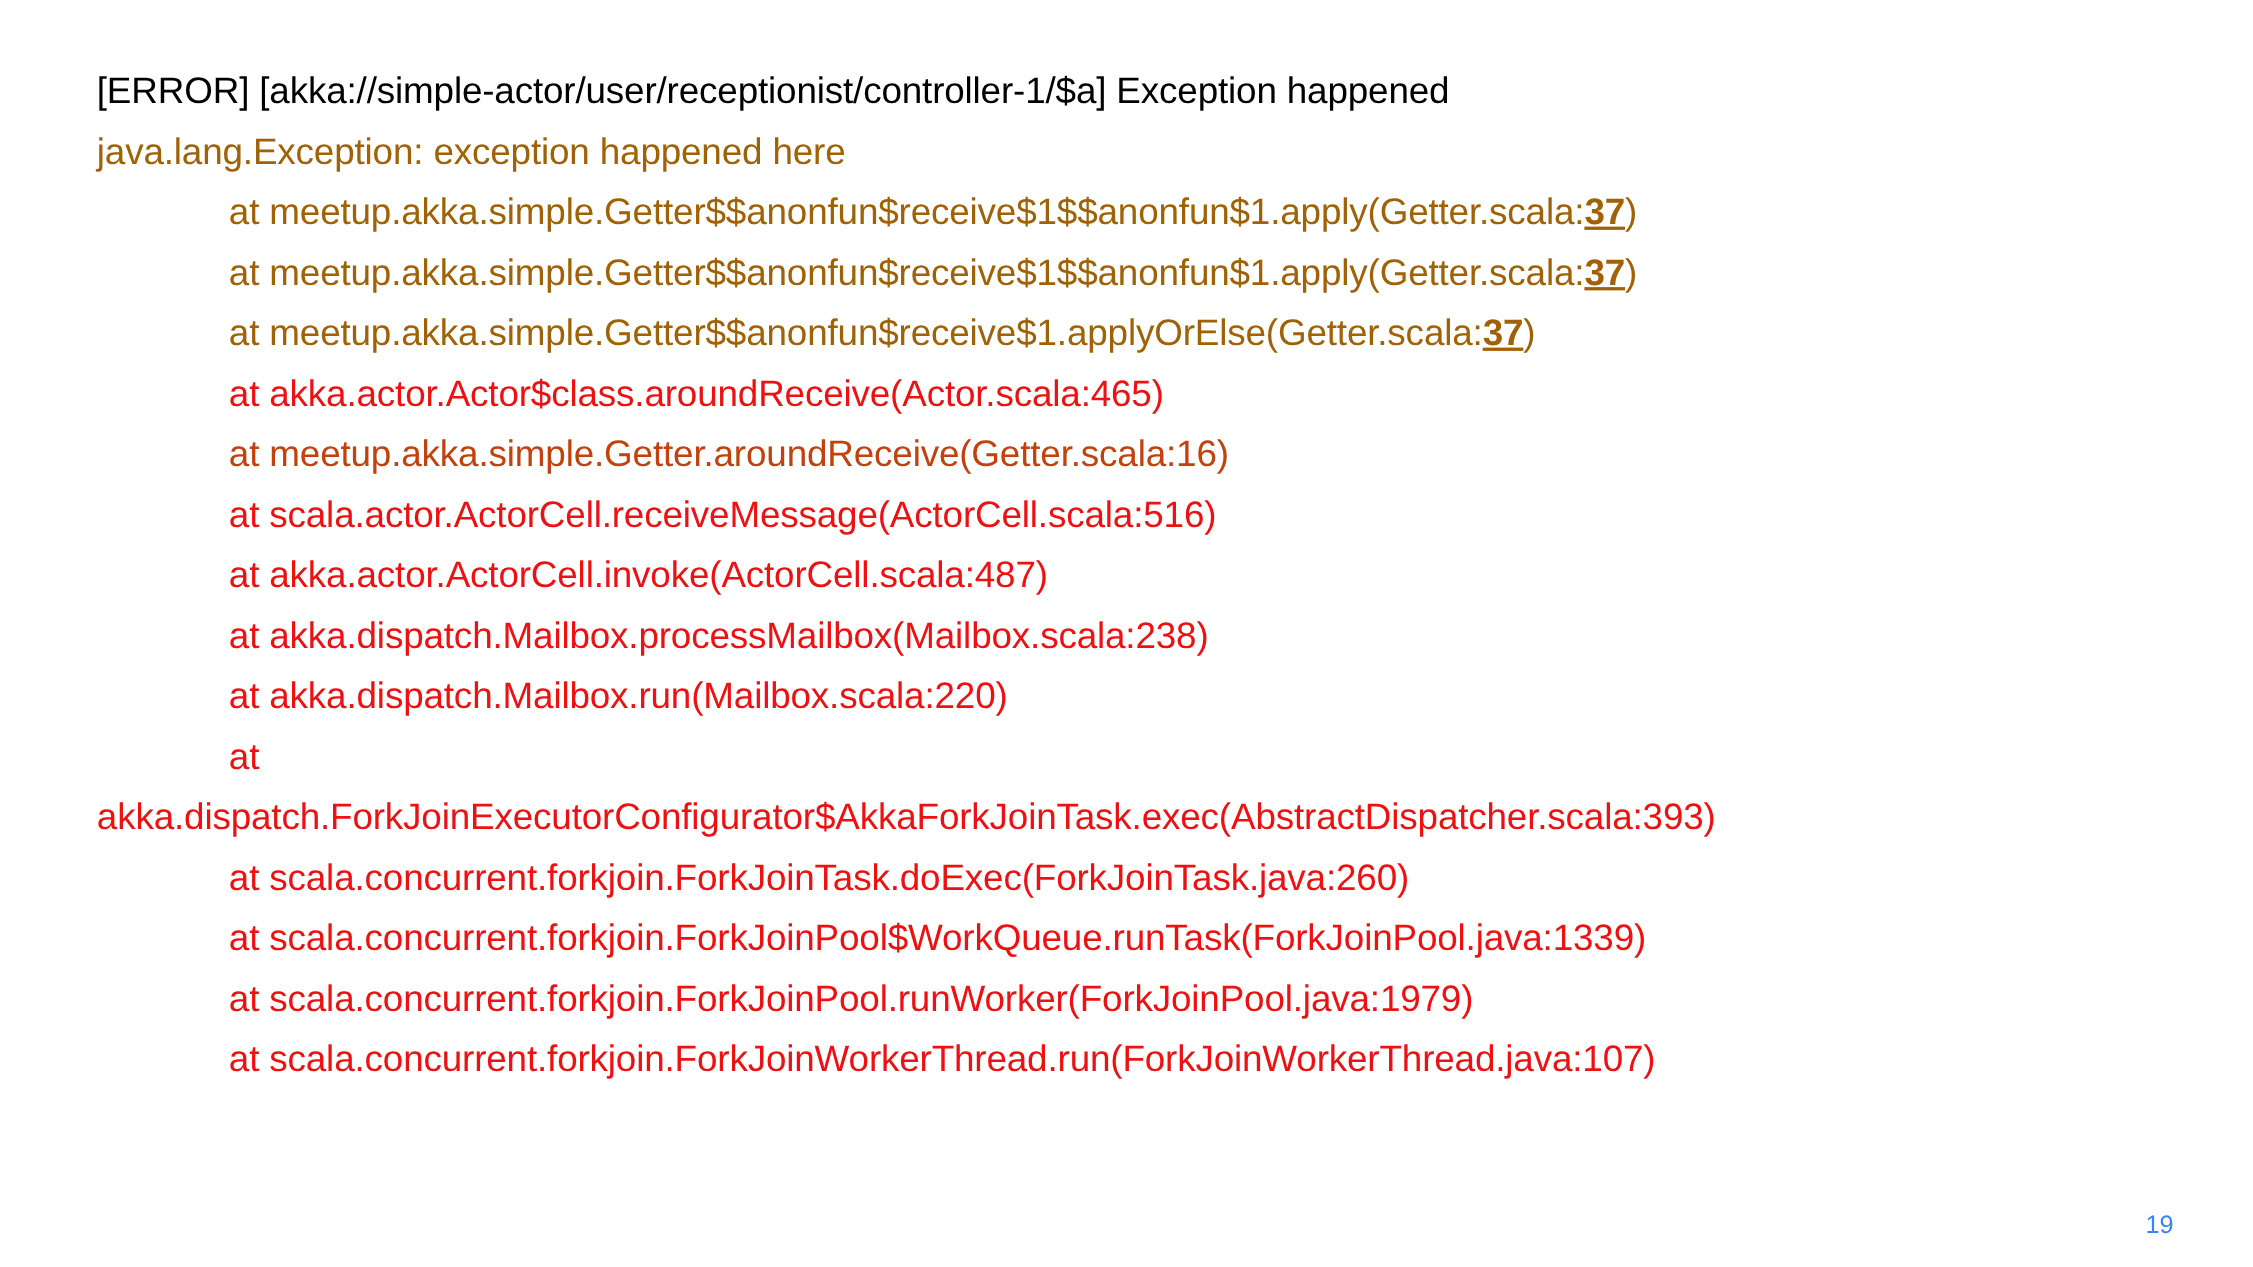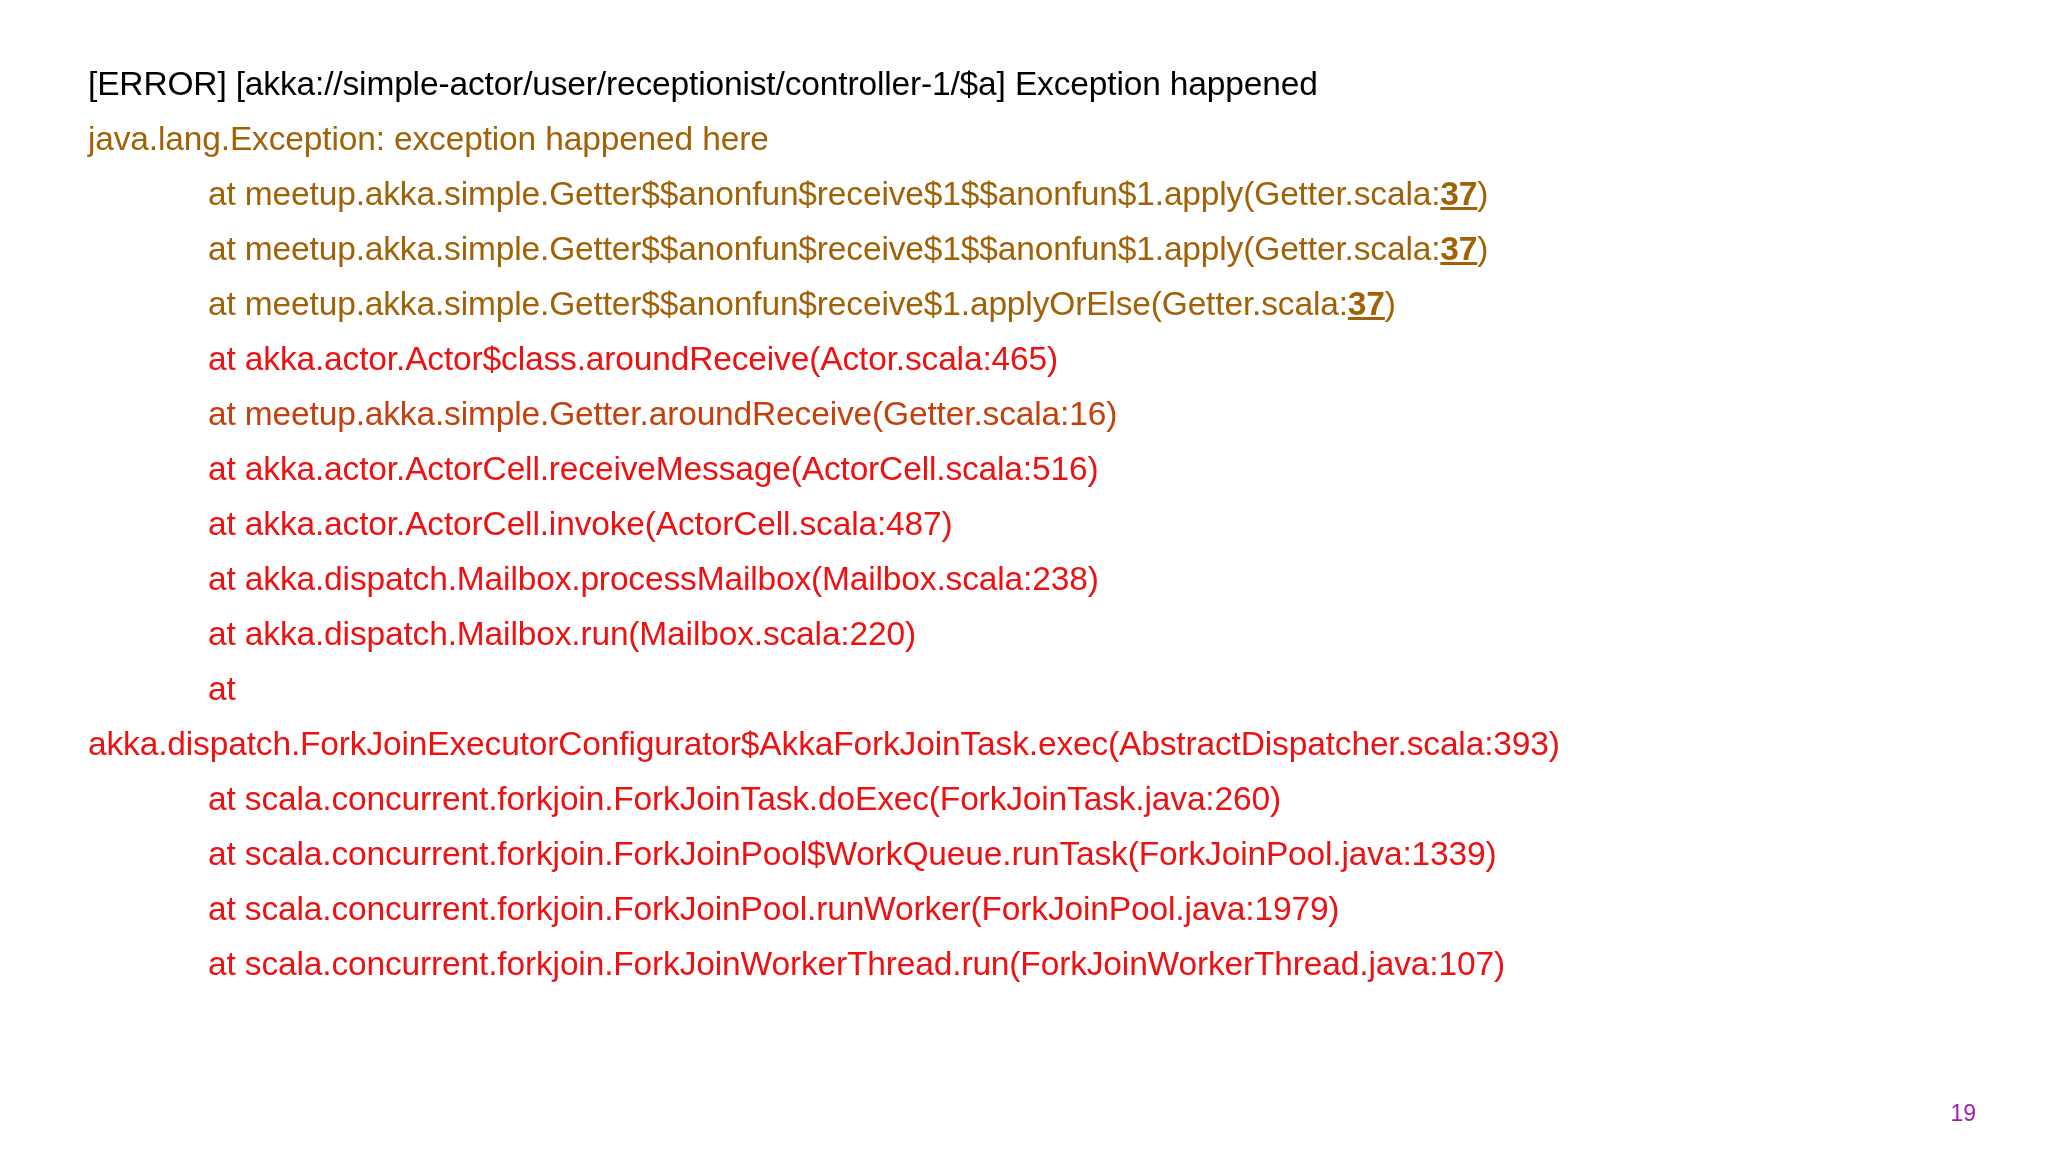--- a/index.html
+++ b/index.html
@@ -50,21 +50,21 @@
   }
   .ln {
     font-weight: bold;
     text-decoration: underline;
   }
   .page-number {
     position: absolute;
     right: 72px;
     bottom: 27px;
     font-size: 23px;
-    color: #a21caf;
+    color: #3b82f6;
     line-height: 1;
   }
 </style>
 </head>
 <body>
 
 <div class="slide">
 
   <div class="trace">
 
@@ -76,21 +76,21 @@
 
     <div class="line c-green indent"><span>at meetup.akka.simple.Getter$$anonfun$receive$1$$anonfun$1.apply(Getter.scala:</span><span class="ln">37</span><span>)</span></div>
 
 
     <div class="line c-green indent"><span>at meetup.akka.simple.Getter$$anonfun$receive$1.applyOrElse(Getter.scala:</span><span class="ln">37</span><span>)</span></div>
 
     <div class="line c-red indent"><span>at akka.actor.Actor$class.aroundReceive(Actor.scala:465)</span></div>
 
     <div class="line c-olive indent"><span>at meetup.akka.simple.Getter.aroundReceive(Getter.scala:16)</span></div>
 
-    <div class="line c-red indent"><span>at akka.actor.ActorCell.receiveMessage(ActorCell.scala:516)</span></div>
+    <div class="line c-red indent"><span>at scala.actor.ActorCell.receiveMessage(ActorCell.scala:516)</span></div>
 
     <div class="line c-red indent"><span>at akka.actor.ActorCell.invoke(ActorCell.scala:487)</span></div>
 
     <div class="line c-red indent"><span>at akka.dispatch.Mailbox.processMailbox(Mailbox.scala:238)</span></div>
 
     <div class="line c-red indent"><span>at akka.dispatch.Mailbox.run(Mailbox.scala:220)</span></div>
 
     <div class="line c-red wrapline"><span>at</span><span class="cont">akka.dispatch.ForkJoinExecutorConfigurator$AkkaForkJoinTask.exec(AbstractDispatcher.scala:393)</span></div>
 
     <div class="line c-red indent">at scala.concurrent.forkjoin.ForkJoinTask.doExec(ForkJoinTask.java:260)</div>

